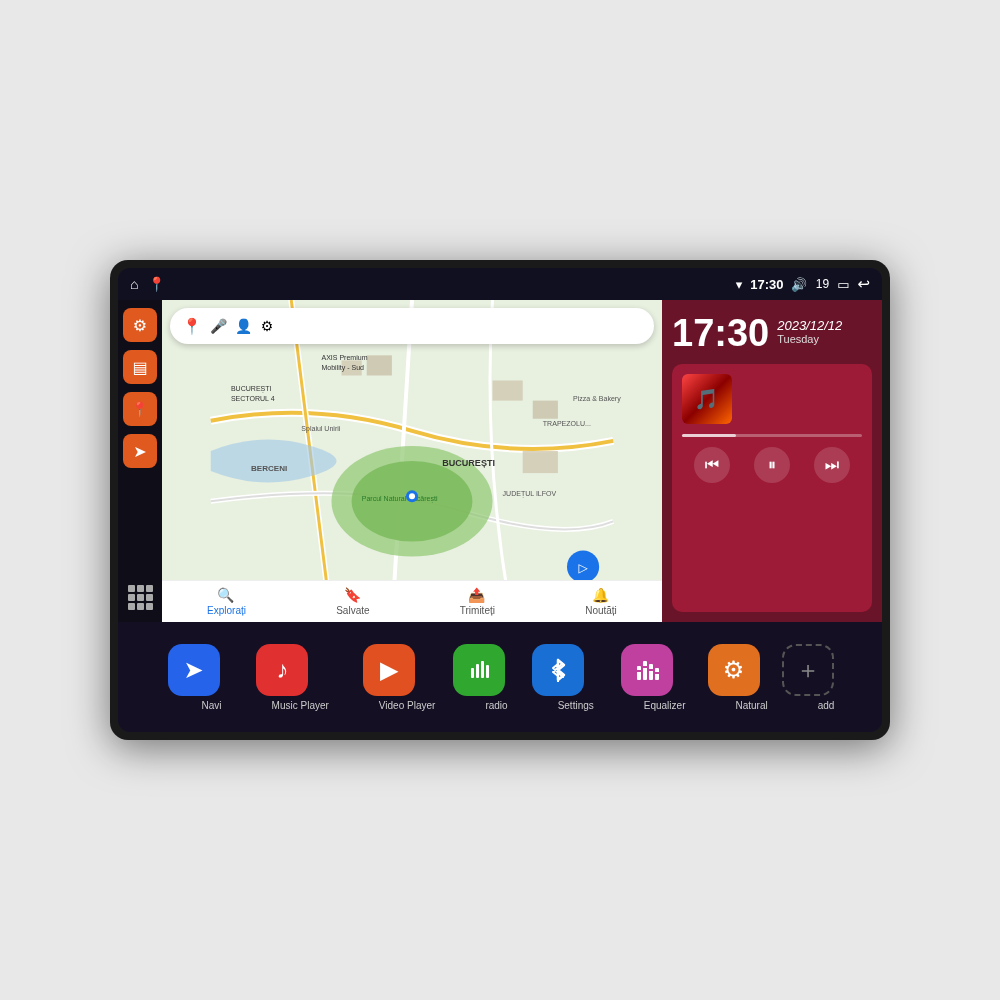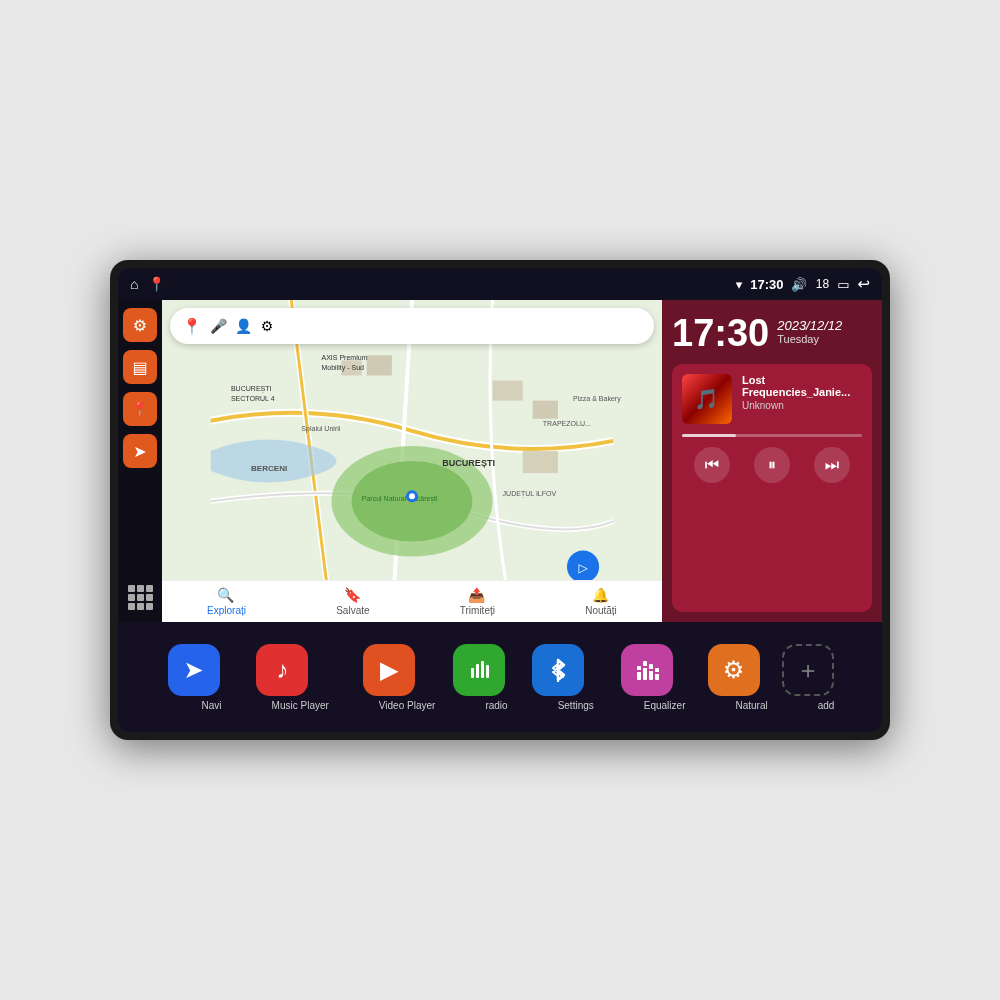--- a/index.html
+++ b/index.html
@@ -357,21 +357,21 @@
 
     <div class="status-bar">
       <div class="status-left">
         <span style="font-size:14px;color:#fff;">⌂</span>
         <span style="font-size:14px;color:#fff;">📍</span>
       </div>
       <div class="status-right">
         <span style="font-size:13px;">▾</span>
         <span class="status-time">17:30</span>
         <span style="font-size:13px;">🔊</span>
-        <span style="font-size:12px;">18</span>
+        <span style="font-size:12px;">19</span>
         <span style="font-size:13px;">▭</span>
         <span style="font-size:15px;">↩</span>
       </div>
     </div>
 
     <div class="main-content">
 
       <div class="sidebar">
         <div class="sidebar-btn nav-icon">
           <span style="color:#fff;font-size:16px;">⚙</span>
@@ -487,24 +487,20 @@
             <div class="clock-date-line1">2023/12/12</div>
             <div>Tuesday</div>
           </div>
         </div>
 
         <div class="music-widget">
           <div class="music-info">
             <div class="album-art">
               <div class="album-art-inner">🎵</div>
             </div>
-            <div class="music-text">
-              <div class="music-title">Lost Frequencies_Janie...</div>
-              <div class="music-artist">Unknown</div>
-            </div>
           </div>
           <div class="music-progress">
             <div style="width:30%;height:100%;background:rgba(255,255,255,0.7);border-radius:2px;"></div>
           </div>
           <div class="music-controls">
             <div class="music-btn">
               <span>⏮</span>
             </div>
             <div class="music-btn">
               <span>⏸</span>

